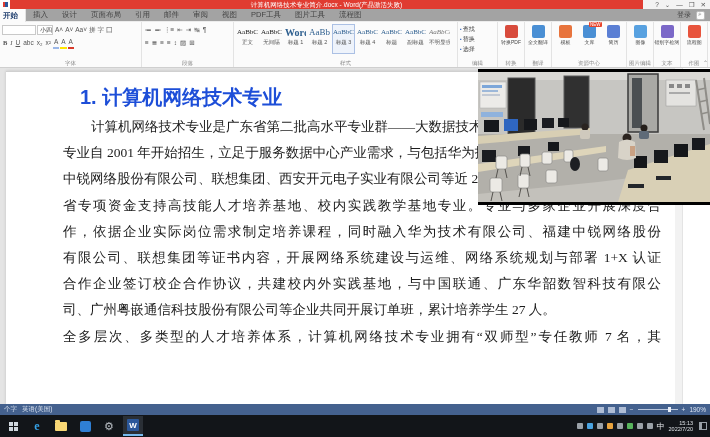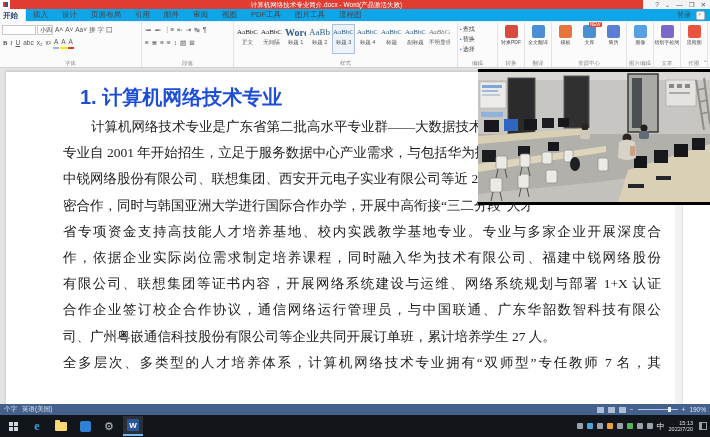--- a/index.html
+++ b/index.html
@@ -10,21 +10,21 @@
   .titlebar { position:absolute; left:0; top:0; width:710px; height:9px; background:#f3f3f3; display:flex; z-index:50; }
   .app-icon { width:10px; height:9px; background:#fff; display:flex; align-items:center; justify-content:center; }
   .app-icon i { display:block; width:5px; height:5px; background:#2b579a; border-left:2px solid #e03c31; }
   .title-red { flex:0 0 633px; background:#e03c31; color:#fff; font-size:6.5px; line-height:9px; text-align:center;
                white-space:nowrap; overflow:hidden; }
   .win-controls { flex:1; display:flex; justify-content:flex-end; align-items:center; gap:6px; padding-right:4px;
                   font-size:6.5px; color:#555; background:#f3f3f3; }
   .win-controls span { cursor:default; }
 
   
-  .tabrow { position:absolute; left:0; top:9px; width:710px; height:13px; background:#0ea5e9; display:flex;
+  .tabrow { position:absolute; left:0; top:9px; width:710px; height:13px; background:#a3a3a3; display:flex;
             align-items:center; z-index:49; border-bottom:1px solid #ececec; }
   .tabs { display:flex; margin-left:-5px; }
   .tabs span { font-size:7.5px; color:#444; padding:0 7px; line-height:13px; white-space:nowrap; }
   .tabs span.active { color:#1f3e6e; font-weight:bold; background:#fbfbfb; border:1px solid #e2e2e2; border-bottom:none; }
   .tab-right { margin-left:auto; display:flex; align-items:center; gap:5px; padding-right:5px; }
   .signin { font-size:7px; color:#444; }
   .share-ic { width:9px; height:9px; border:1px solid #bbb; border-radius:2px; background:#fdfdfd; position:relative; }
   .share-ic::after { content:"⌕"; position:absolute; left:1px; top:-2px; font-size:7px; color:#777; }
 
   
@@ -336,25 +336,24 @@
   <span class="collapse">⌃</span>
 </div>
 
 <div class="docarea">
   <div class="page">
     <div class="doc-heading">1. 计算机网络技术专业</div>
     <div class="doc-lines" id="doc-lines">
         <div class="dline ind">计算机网络技术专业是广东省第二批高水平专业群——大数据技术专业群的核</div>
         <div class="dline">专业自 2001 年开始招生，立足于服务数据中心产业需求，与包括华为技术有限公</div>
         <div class="dline">中锐网络股份有限公司、联想集团、西安开元电子实业有限公司等近 20 家知名企</div>
-        <div class="dline">密合作，同时与韩国亚洲大学进行国际合作办学，开展中高衔接“三二分段”人才</div>
         <div class="dline just">省专项资金支持高技能人才培养基地、校内实践教学基地专业。专业与多家企业开展深度合</div>
         <div class="dline just">作，依据企业实际岗位需求制定培养课程，同时融入华为技术有限公司、福建中锐网络股份</div>
         <div class="dline just">有限公司、联想集团等证书内容，开展网络系统建设与运维、网络系统规划与部署 1+X 认证</div>
-        <div class="dline just">合作企业签订校企合作协议，通信网络运行管理员，与中国联通、广东华韶数智科技有限公</div>
+        <div class="dline just">合作企业签订校企合作协议，共建校内外实践基地，与中国联通、广东华韶数智科技有限公</div>
         <div class="dline">司、广州粤嵌通信科技股份有限公司等企业共同开展订单班，累计培养学生 27 人。</div>
         <div class="dline just">全多层次、多类型的人才培养体系，计算机网络技术专业拥有“双师型”专任教师 7 名，其</div>
       </div>
   </div>
 
   <div class="vscroll">
     <div class="vthumb"></div>
   </div>
 
   <div class="sidebar">

